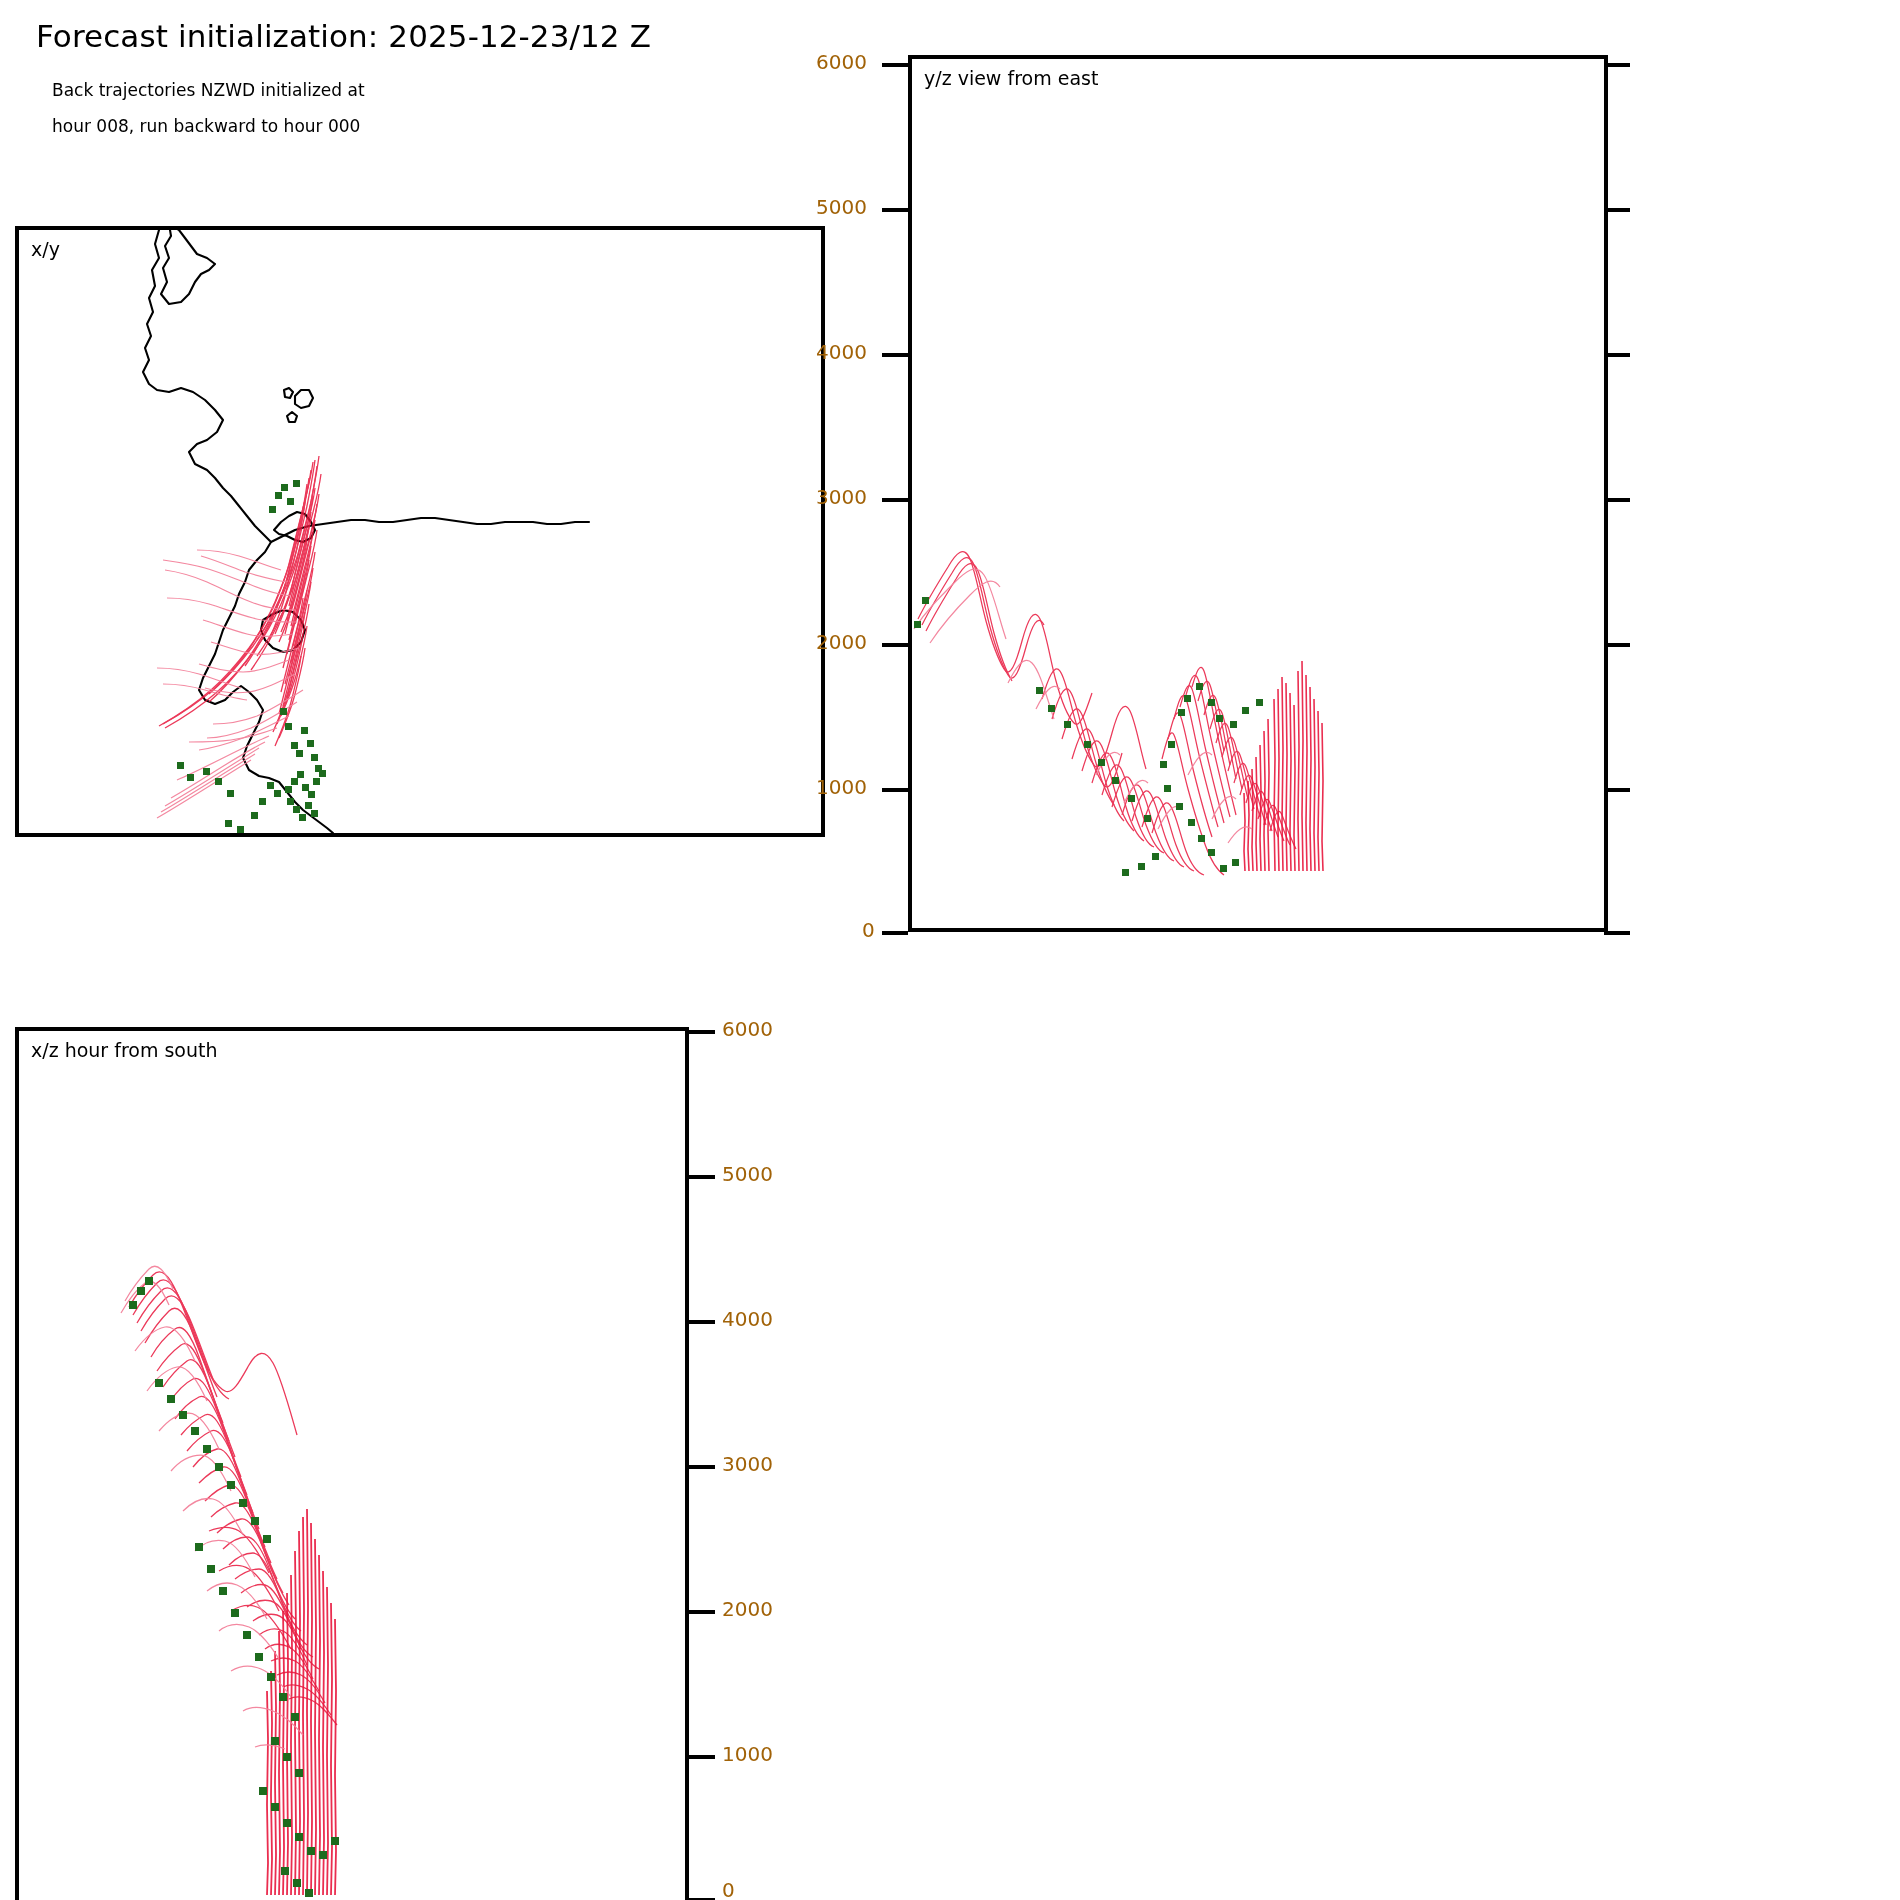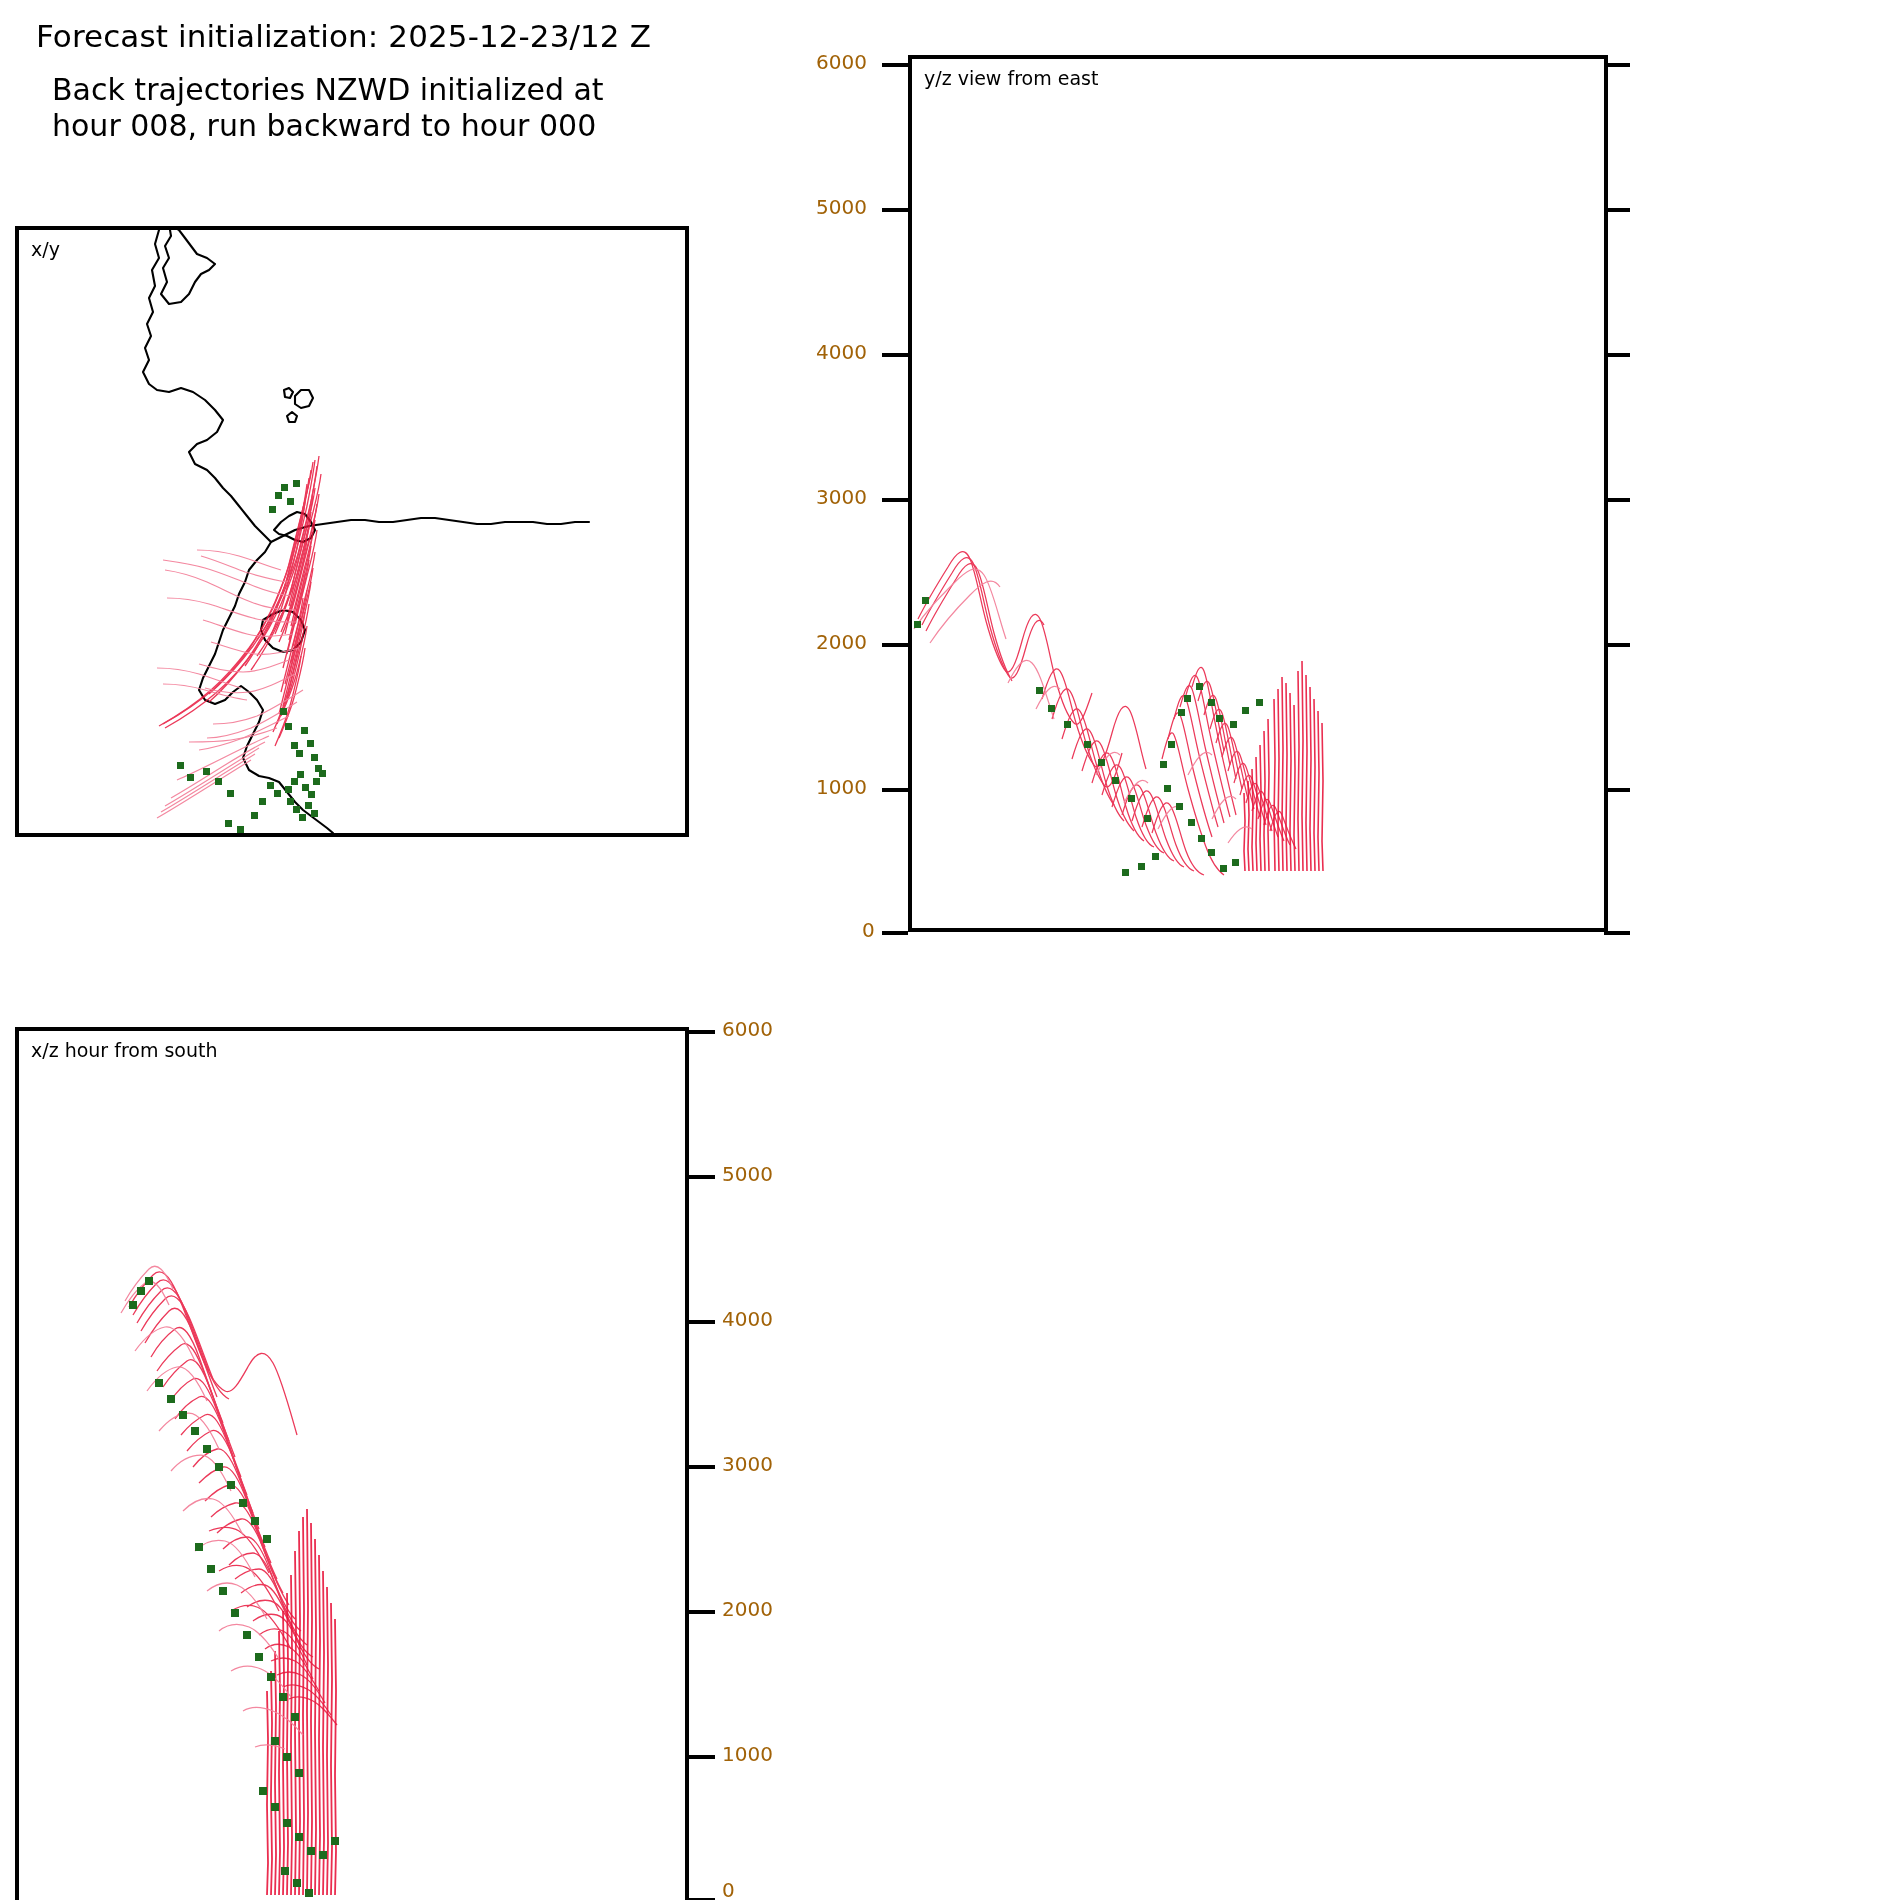--- a/index.html
+++ b/index.html
@@ -22,21 +22,21 @@
     top: 18px;
     font-size: 31px;
     color: #000;
     white-space: nowrap;
     letter-spacing: 0.1px;
   }
   .title-sub {
     position: absolute;
     left: 52px;
     top: 72px;
-    font-size: 30px;
+    font-size: 17px;
     line-height: 36px;
     color: #000;
     white-space: pre-line;
   }
 
   .panel {
     position: absolute;
     border: 4px solid #000;
     background: #ffffff;
     overflow: hidden;
@@ -49,21 +49,21 @@
     color: #000;
     z-index: 6;
     white-space: nowrap;
     text-align: center;
   }
 
   
   #panel-xy {
     left: 15px;
     top: 226px;
-    width: 674px;
+    width: 810px;
     height: 611px;
   }
   
   #panel-yz {
     left: 908px;
     top: 55px;
     width: 700px;
     height: 877px;
   }
   

